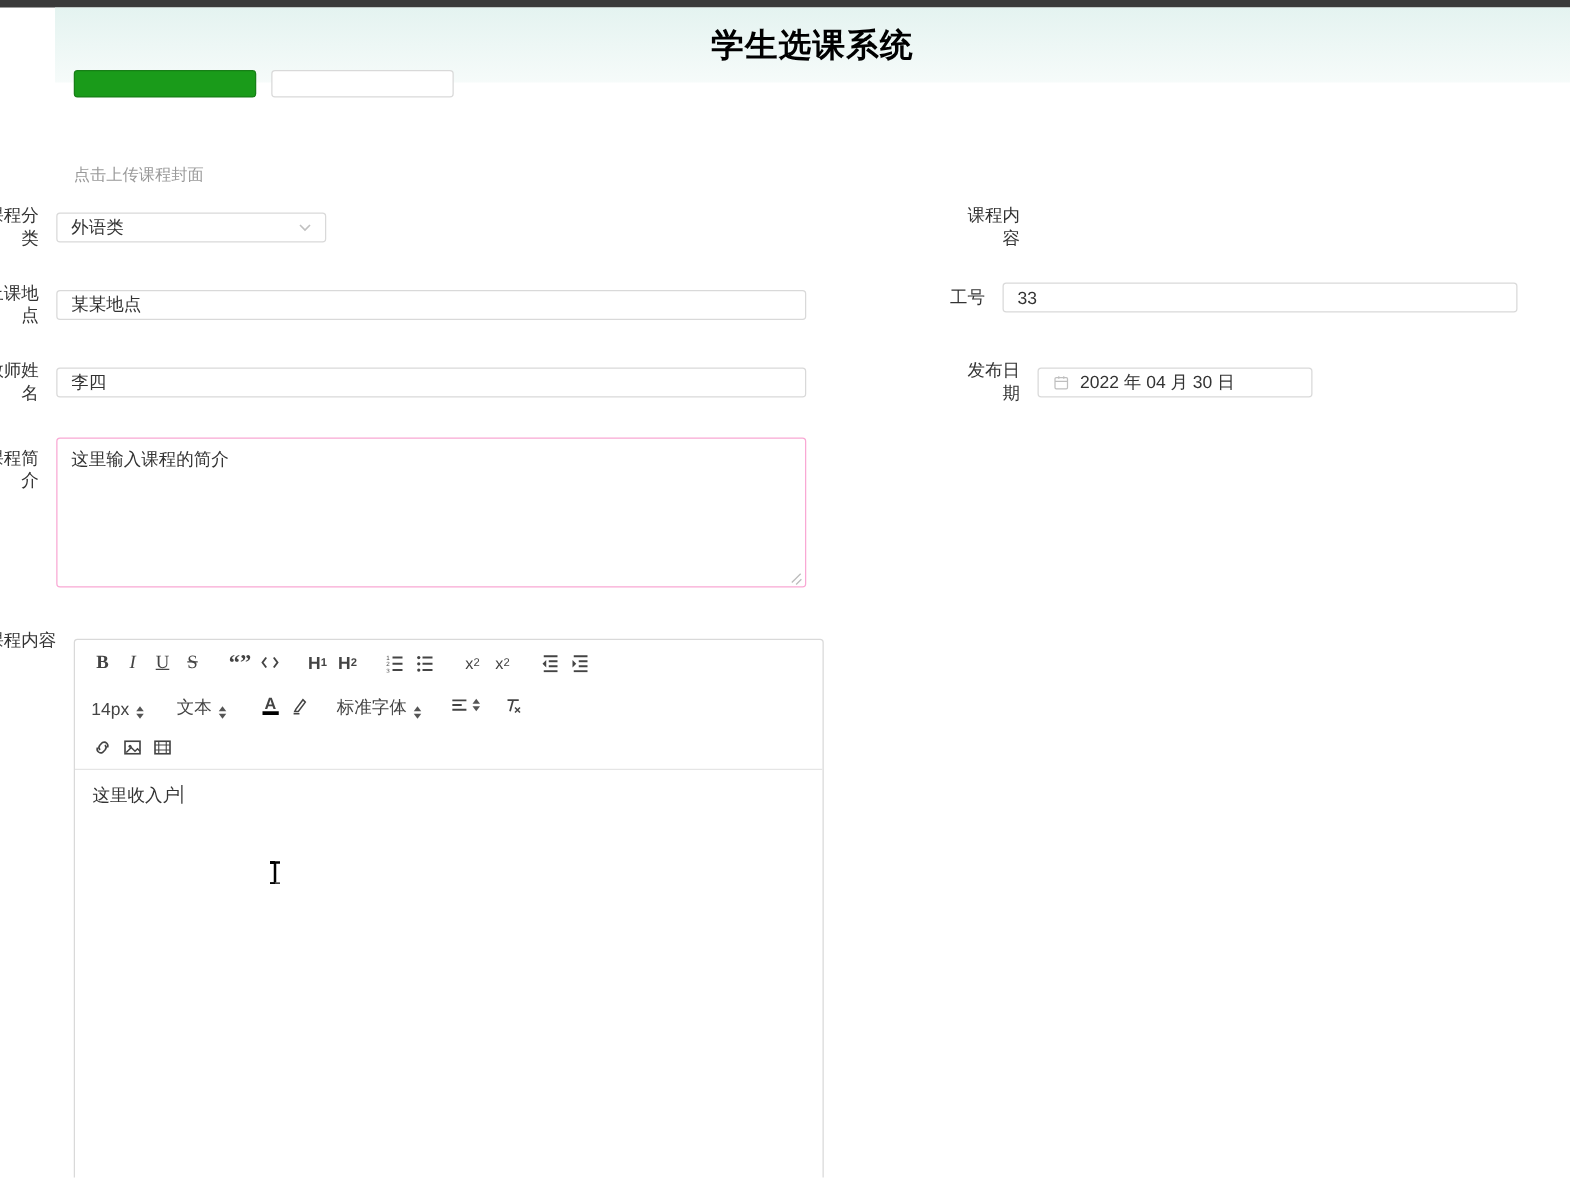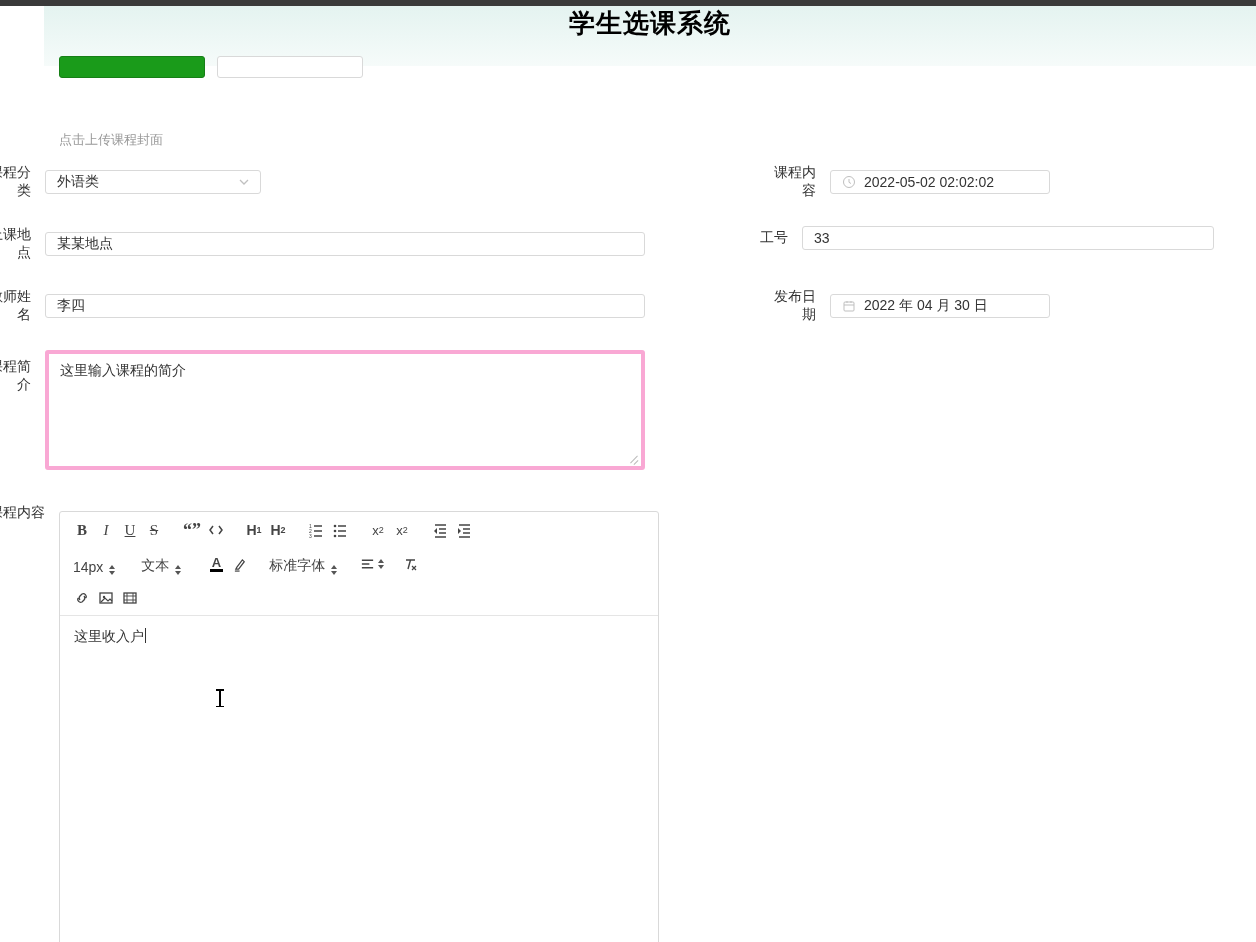--- a/index.html
+++ b/index.html
@@ -11,21 +11,21 @@
     overflow: hidden;
   }
   .topbar {
     height: 6px;
     background: #3a3a3a;
   }
   .header {
     height: 60px;
     background: linear-gradient(to bottom, #e4f3f0 0%, #f6fbfa 100%);
     display: flex;
-    align-items: flex-start;
+    align-items: center;
     justify-content: center;
     margin-left: 44px;
   }
   .header-title {
     font-size: 26px;
     font-weight: 700;
     color: #000;
     letter-spacing: 1px;
   }
 
@@ -115,21 +115,21 @@
   .datetime .ico {
     color: #bfbfbf;
     margin-right: 8px;
     display: inline-flex;
   }
   .datetime .ico svg { width: 14px; height: 14px; }
 
   .textarea {
     width: 600px;
     height: 120px;
-    border: 4px solid #f9a8d4;
+    border: 1px solid #f9a8d4;
     border-radius: 3px;
     padding: 8px 11px;
     font-size: 14px;
     color: #333;
     resize: both;
     position: relative;
   }
   .resize-handle {
     position: absolute;
     right: 2px;
@@ -312,29 +312,20 @@
       <span>外语类</span>
       <span class="chevron">
         <svg viewBox="0 0 12 12">
             <path d="M2 4 L6 8 L10 4" fill="none" stroke="currentColor" stroke-width="1.3"></path>
           </svg>
       </span>
     </div>
   </div>
   <div class="row" style="top:98px; left:776px;">
     <div class="label" style="width:68px;">课程内容</div>
-    <div class="control datetime">
-      <span class="ico">
-        <svg viewBox="0 0 14 14">
-            <circle cx="7" cy="7" r="5.5" fill="none" stroke="currentColor" stroke-width="1"></circle>
-            <path d="M7 4 V7.3 L9 8.5" fill="none" stroke="currentColor" stroke-width="1"></path>
-          </svg>
-      </span>
-      <span>2022-05-02 02:02:02</span>
-    </div>
   </div>
 
   <div class="row" style="top:160px; left:0;">
     <div class="label">上课地点</div>
     <div class="control control-input-600">
       <span>某某地点</span>
     </div>
   </div>
   <div class="row" style="top:160px; left:748px;">
     <div class="label" style="width:68px;">工号</div>

